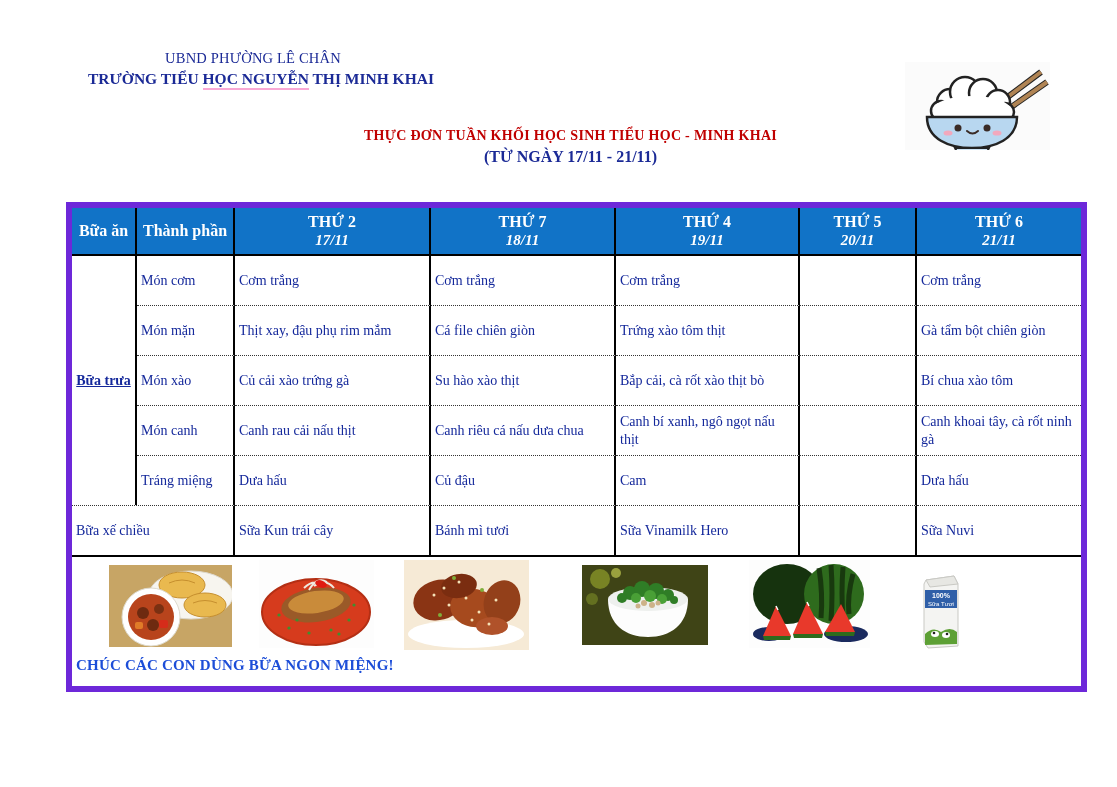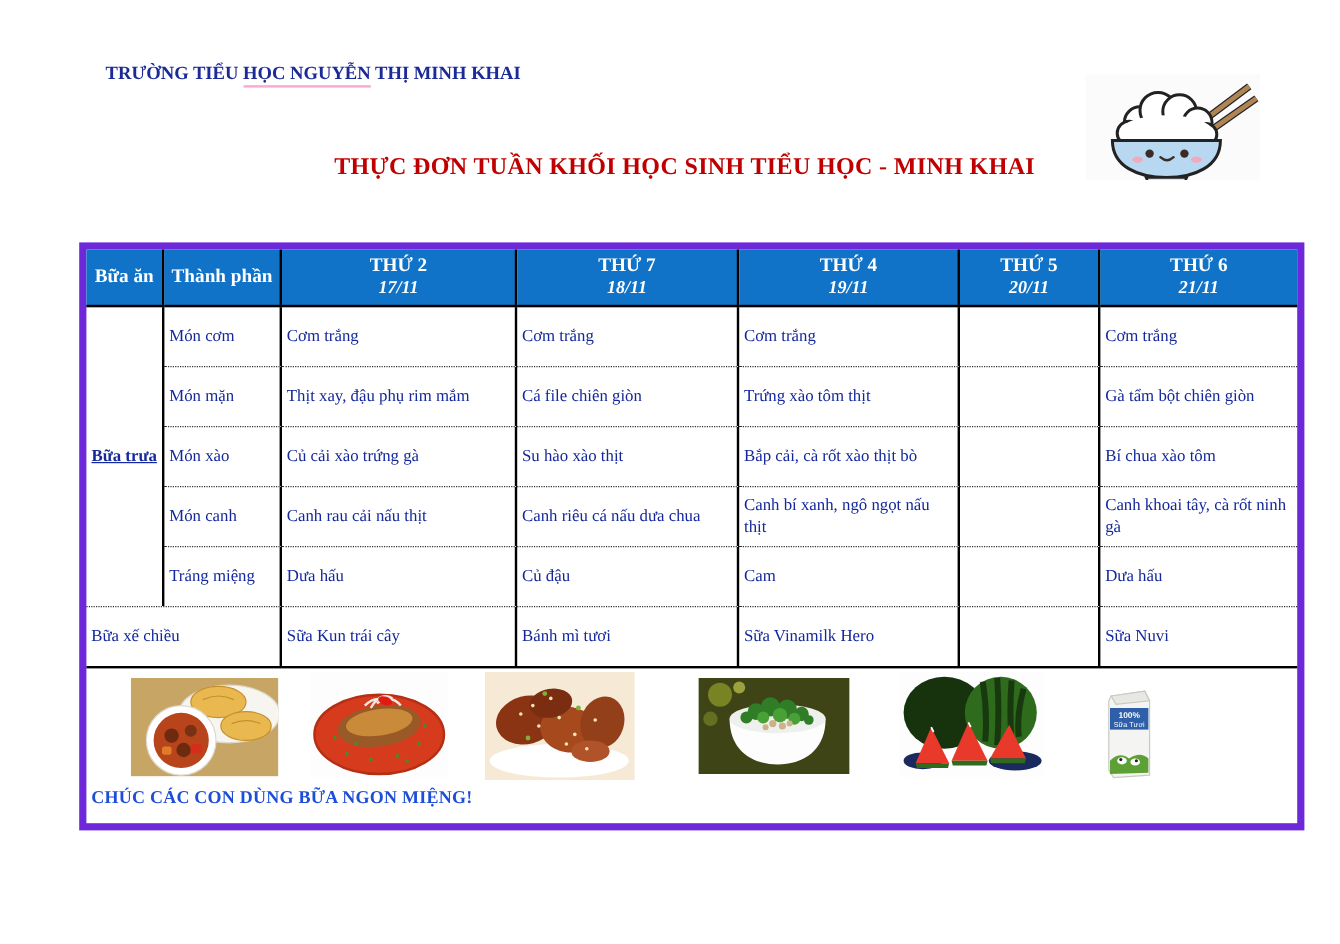--- a/index.html
+++ b/index.html
@@ -9,21 +9,21 @@
   .letterhead{position:absolute;left:88px;top:50px;width:330px;text-align:center;color:#1b2a96;}
   .letterhead .org{font-size:14.5px;letter-spacing:.2px;}
   .letterhead .school{font-size:15.5px;font-weight:bold;margin-top:3px;white-space:nowrap;}
   .letterhead .ul{border-bottom:2px solid #f9a8d4;padding-bottom:1px;}
 
   
   .bowl-art{position:absolute;left:905px;top:62px;width:145px;height:88px;background:#fbfbfb;}
 
   
   .title-wrap{position:absolute;left:66px;top:128px;width:1009px;text-align:center;}
-  .title-main{font-size:20px;font-weight:bold;color:#c00000;letter-spacing:.3px;}
+  .title-main{font-size:14px;font-weight:bold;color:#c00000;letter-spacing:.3px;}
   .title-sub{font-size:16px;font-weight:bold;color:#1b2a96;margin-top:4px;}
 
   
   .menu-table{position:absolute;left:66px;top:202px;border-collapse:separate;border-spacing:0;
               border:6px solid #6d28d9;table-layout:fixed;width:1009px;}
   .menu-table th,.menu-table td{padding:0 4px;overflow:hidden;}
 
   .head-row th{background:#1173c7;color:#fff;border-right:2px solid #000;border-bottom:2px solid #000;
                height:46px;font-size:16px;vertical-align:middle;text-align:center;}
   .head-row th:last-child{border-right:none;}
@@ -44,20 +44,21 @@
   .img-strip{position:relative;width:100%;height:99px;}
   .img-strip .ph{position:absolute;}
 
   .msg-row td{border-right:none;height:30px;color:#1d4ed8;font-weight:bold;font-size:15px;
               text-align:left;vertical-align:top;letter-spacing:.2px;}
 </style>
 </head>
 <body>
 
 <div class="letterhead">
+  <div class="org">UBND PHƯỜNG LÊ CHÂN</div>
   <div class="school"><span>TRƯỜNG TIỂU </span><span class="ul">HỌC NGUYỄN</span><span> THỊ MINH KHAI</span></div>
 </div>
 
 <div class="bowl-art">
   <svg width="145" height="88" viewBox="0 0 145 88">
     <line x1="96" y1="40" x2="136" y2="10" stroke="#222" stroke-width="6"></line>
     <line x1="96" y1="40" x2="136" y2="10" stroke="#b08454" stroke-width="4"></line>
     <line x1="102" y1="48" x2="142" y2="20" stroke="#222" stroke-width="6"></line>
     <line x1="102" y1="48" x2="142" y2="20" stroke="#b08454" stroke-width="4"></line>
     <g stroke="#222" stroke-width="2.5" fill="#fff">
@@ -74,20 +75,21 @@
     <circle cx="53" cy="66" r="3.5" fill="#3a2b26"></circle>
     <circle cx="82" cy="66" r="3.5" fill="#3a2b26"></circle>
     <path d="M62,69 q5.5,5 11,0" stroke="#3a2b26" stroke-width="2" fill="none" stroke-linecap="round"></path>
     <ellipse cx="43" cy="71" rx="4.5" ry="2.6" fill="#f2a8bd"></ellipse>
     <ellipse cx="92" cy="71" rx="4.5" ry="2.6" fill="#f2a8bd"></ellipse>
   </svg>
 </div>
 
 <div class="title-wrap">
   <div class="title-main">THỰC ĐƠN TUẦN KHỐI HỌC SINH TIỂU HỌC - MINH KHAI</div>
+  <div class="title-sub">(TỪ NGÀY 17/11 - 21/11)</div>
 </div>
 
 <table class="menu-table">
   <colgroup>
     <col style="width:65px">
       <col style="width:98px">
       <col style="width:196px">
     <col style="width:185px">
       <col style="width:184px">
       <col style="width:117px">

